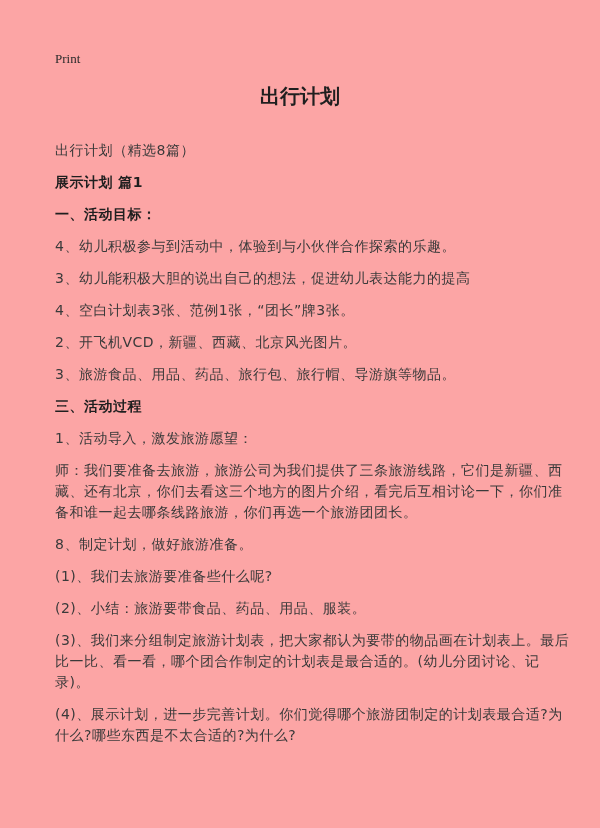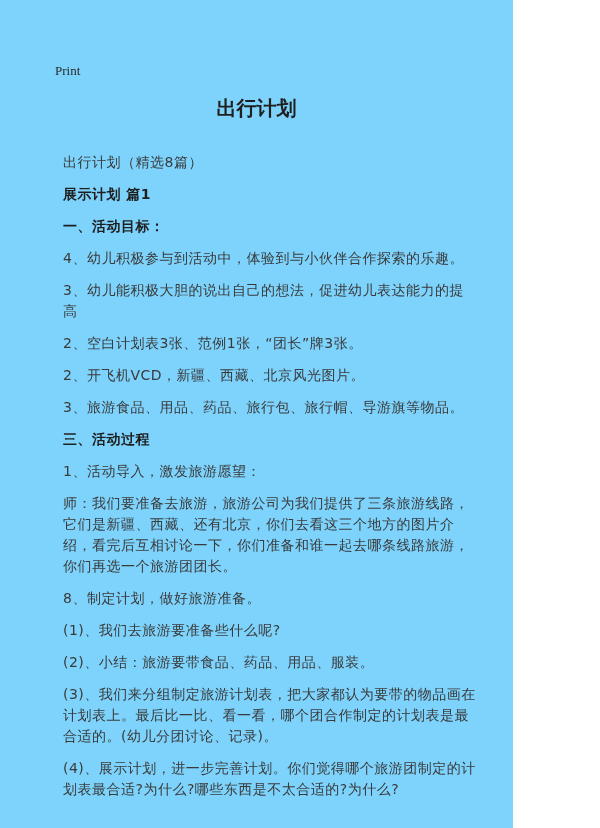--- a/index.html
+++ b/index.html
@@ -2,26 +2,26 @@
 <html><head>
 <meta charset="utf-8">
 <style>
   html, body {
     margin: 0;
     padding: 0;
     background: #ffffff;
   }
   .page {
     position: relative;
-    width: 513px;
+    width: 600px;
     height: 828px;
-    background: #7dd3fc;
+    background: #fca5a5;
     overflow: hidden;
     box-sizing: border-box;
-    padding: 60px 27px 0 55px;
+    padding: 48px 27px 0 55px;
     font-family: "DejaVu Sans", sans-serif;
     color: #3a3a3a;
   }
   .print-link {
     font-family: "Liberation Serif", serif;
     font-size: 13px;
     color: #2b2b2b;
     margin: 0 0 14px 0;
     cursor: pointer;
     display: inline-block;
@@ -32,21 +32,21 @@
     color: #1f1f1f;
     text-align: center;
     margin: 2px 27px 30px 0;
     
     transform: translateX(-14px);
     width: 100%;
   }
   .content p {
     font-size: 14px;
     line-height: 21px;
-    margin: 11px 8px;
+    margin: 11px 0;
     color: #3a3a3a;
     letter-spacing: 0.5px;
   }
   .content p.bold {
     font-weight: bold;
     color: #1f1f1f;
   }
 </style>
 </head>
 <body>
@@ -56,21 +56,21 @@
   <div class="print-link">Print</div>
 
   <div class="doc-title">出行计划</div>
 
   <div class="content">
     <p>出行计划（精选8篇）</p>
     <p class="bold">展示计划 篇1</p>
     <p class="bold">一、活动目标：</p>
     <p>4、幼儿积极参与到活动中，体验到与小伙伴合作探索的乐趣。</p>
     <p>3、幼儿能积极大胆的说出自己的想法，促进幼儿表达能力的提高</p>
-    <p>2、空白计划表3张、范例1张，“团长”牌3张。</p>
+    <p>4、空白计划表3张、范例1张，“团长”牌3张。</p>
     <p>2、开飞机VCD，新疆、西藏、北京风光图片。</p>
     <p>3、旅游食品、用品、药品、旅行包、旅行帽、导游旗等物品。</p>
     <p class="bold">三、活动过程</p>
     <p>1、活动导入，激发旅游愿望：</p>
     <p>师：我们要准备去旅游，旅游公司为我们提供了三条旅游线路，它们是新疆、西藏、还有北京，你们去看这三个地方的图片介绍，看完后互相讨论一下，你们准备和谁一起去哪条线路旅游，你们再选一个旅游团团长。</p>
     <p>8、制定计划，做好旅游准备。</p>
     <p>(1)、我们去旅游要准备些什么呢?</p>
     <p>(2)、小结：旅游要带食品、药品、用品、服装。</p>
     <p>(3)、我们来分组制定旅游计划表，把大家都认为要带的物品画在计划表上。最后比一比、看一看，哪个团合作制定的计划表是最合适的。(幼儿分团讨论、记录)。</p>
     <p>(4)、展示计划，进一步完善计划。你们觉得哪个旅游团制定的计划表最合适?为什么?哪些东西是不太合适的?为什么?</p>

